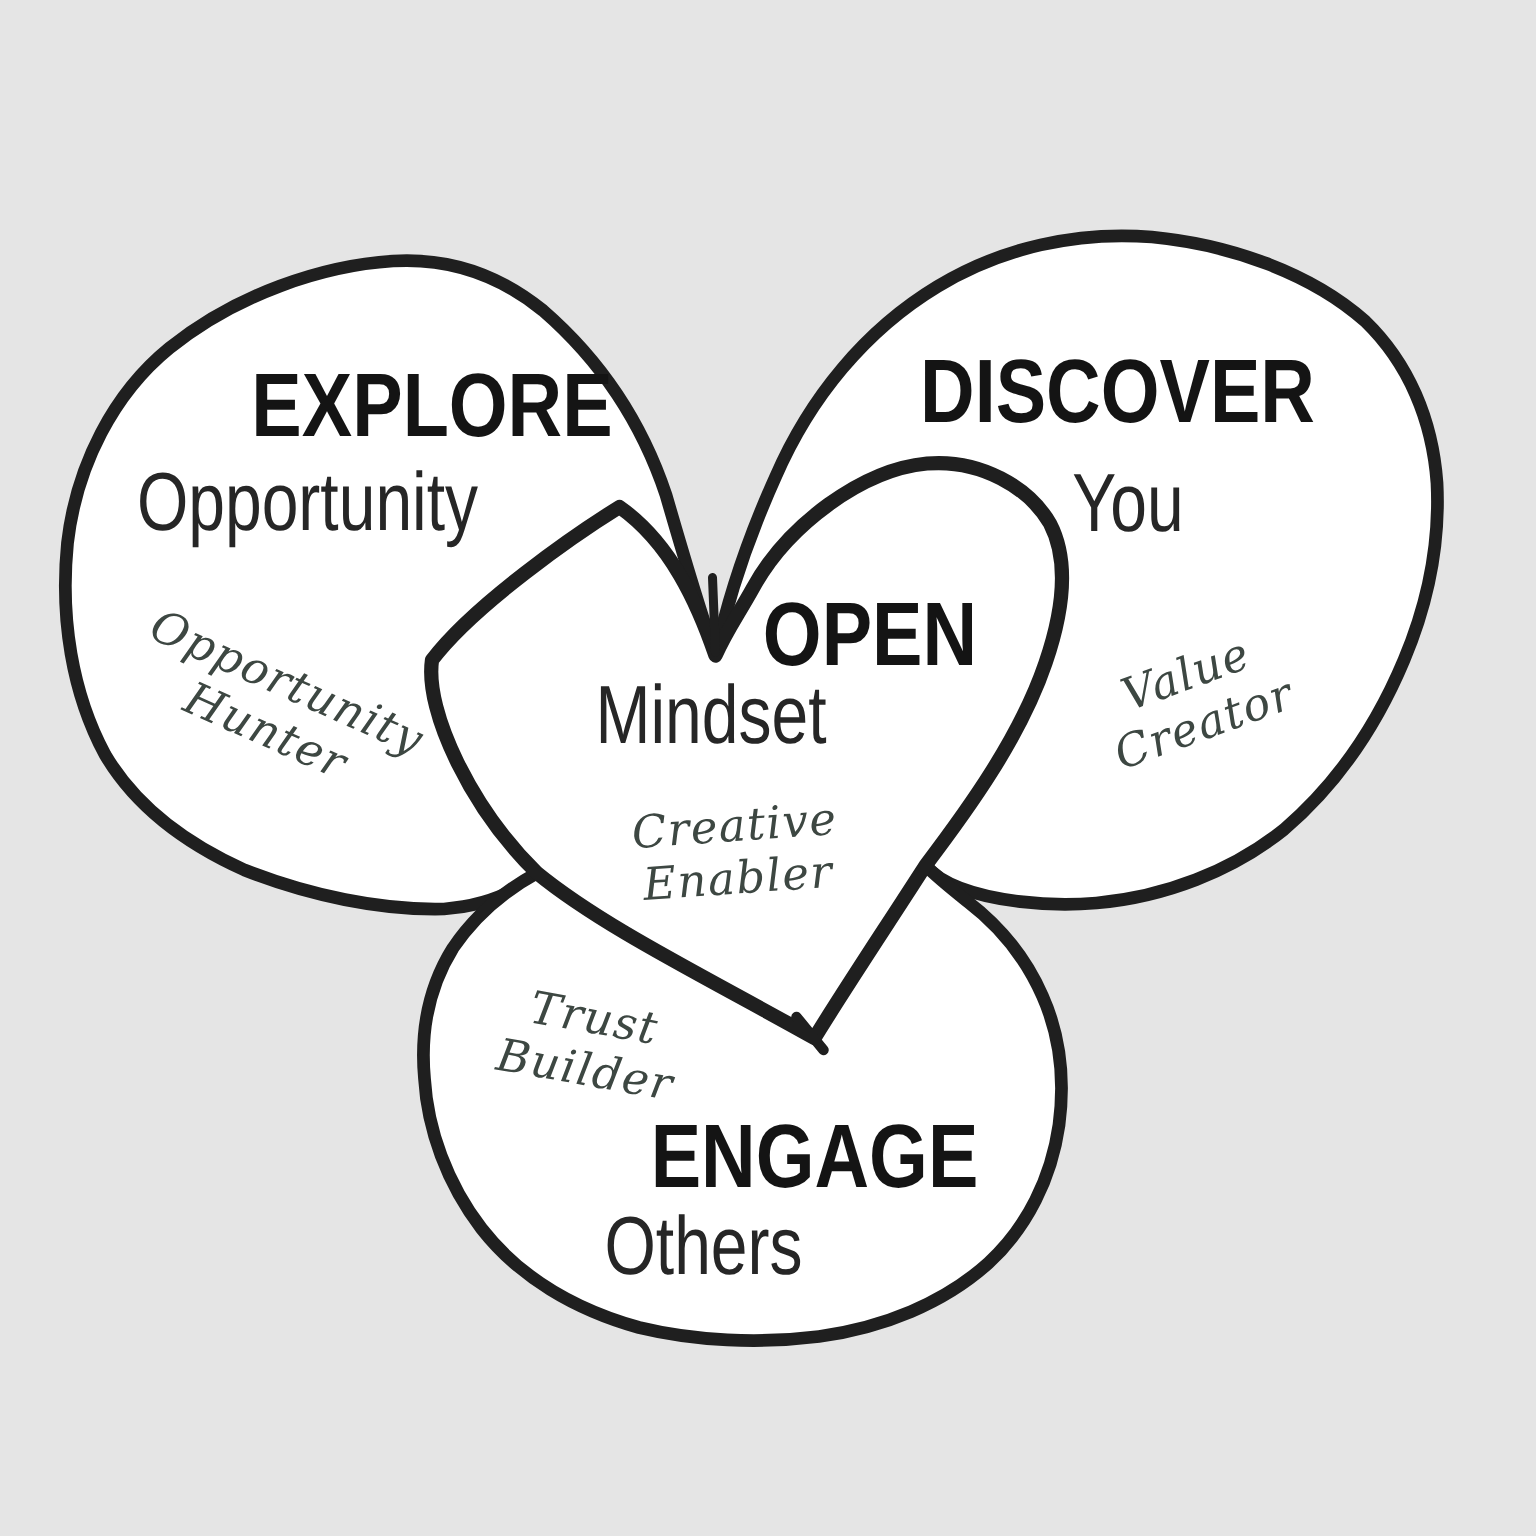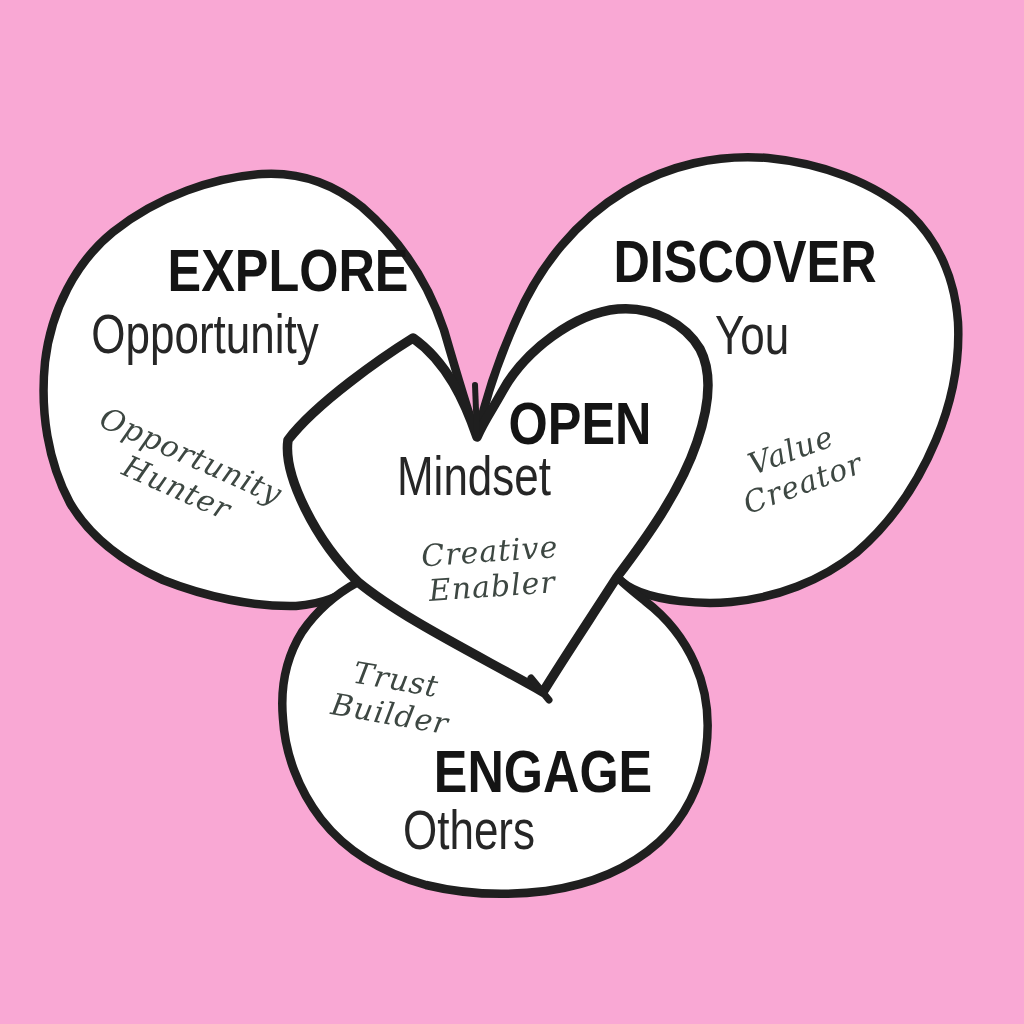--- a/index.html
+++ b/index.html
@@ -1,19 +1,19 @@
 <!DOCTYPE html>
 <html><head>
 <meta charset="utf-8">
 <style>
   html,body{margin:0;padding:0;background:#ffffff;}
   .stage{
     position:relative;
     width:1024px;height:1024px;
-    background:#f9a8d4;
+    background:#e5e5e5;
     overflow:hidden;
     font-family:"Liberation Sans", sans-serif;
   }
   .shapes{position:absolute;left:0;top:0;width:1024px;height:1024px;}
   .label{
     position:absolute;
     white-space:nowrap;
     text-align:center;
     color:#1c1c1c;
   }

